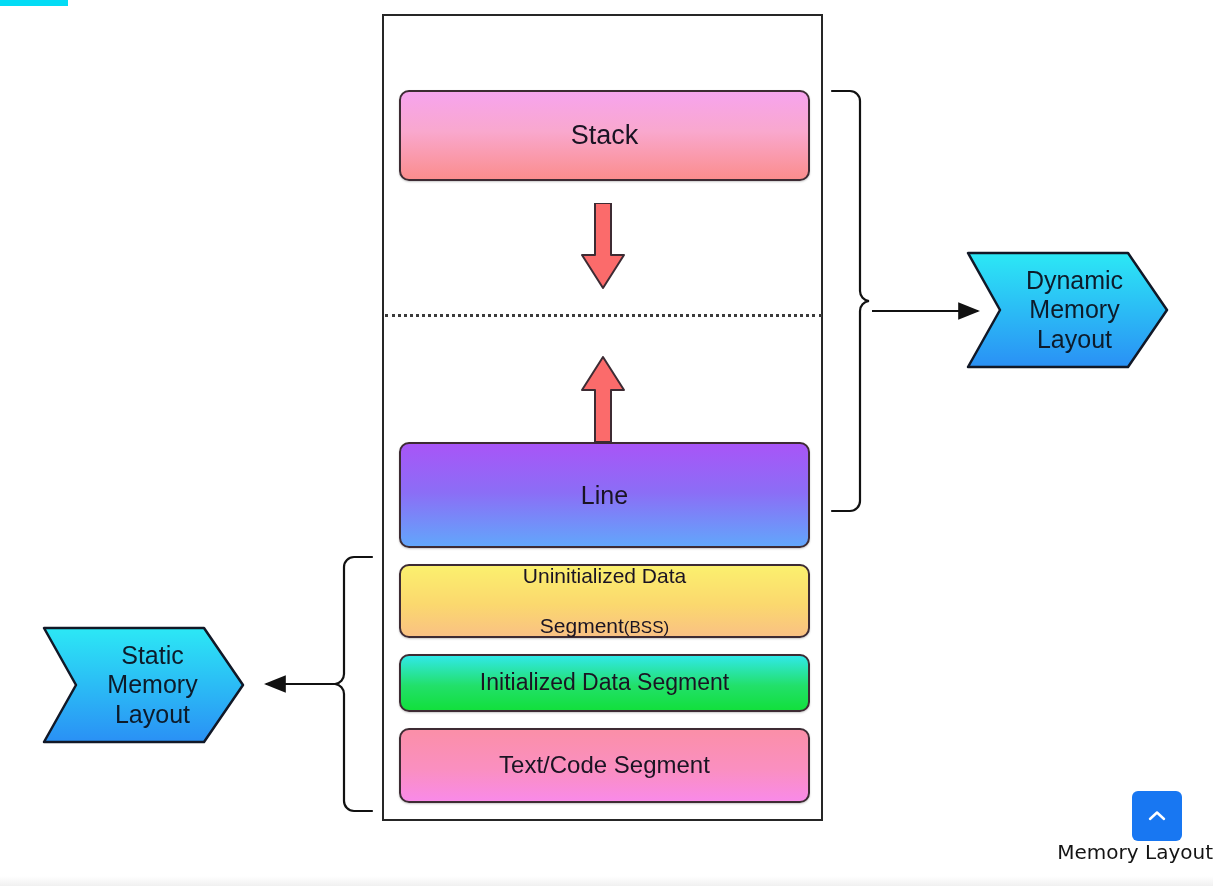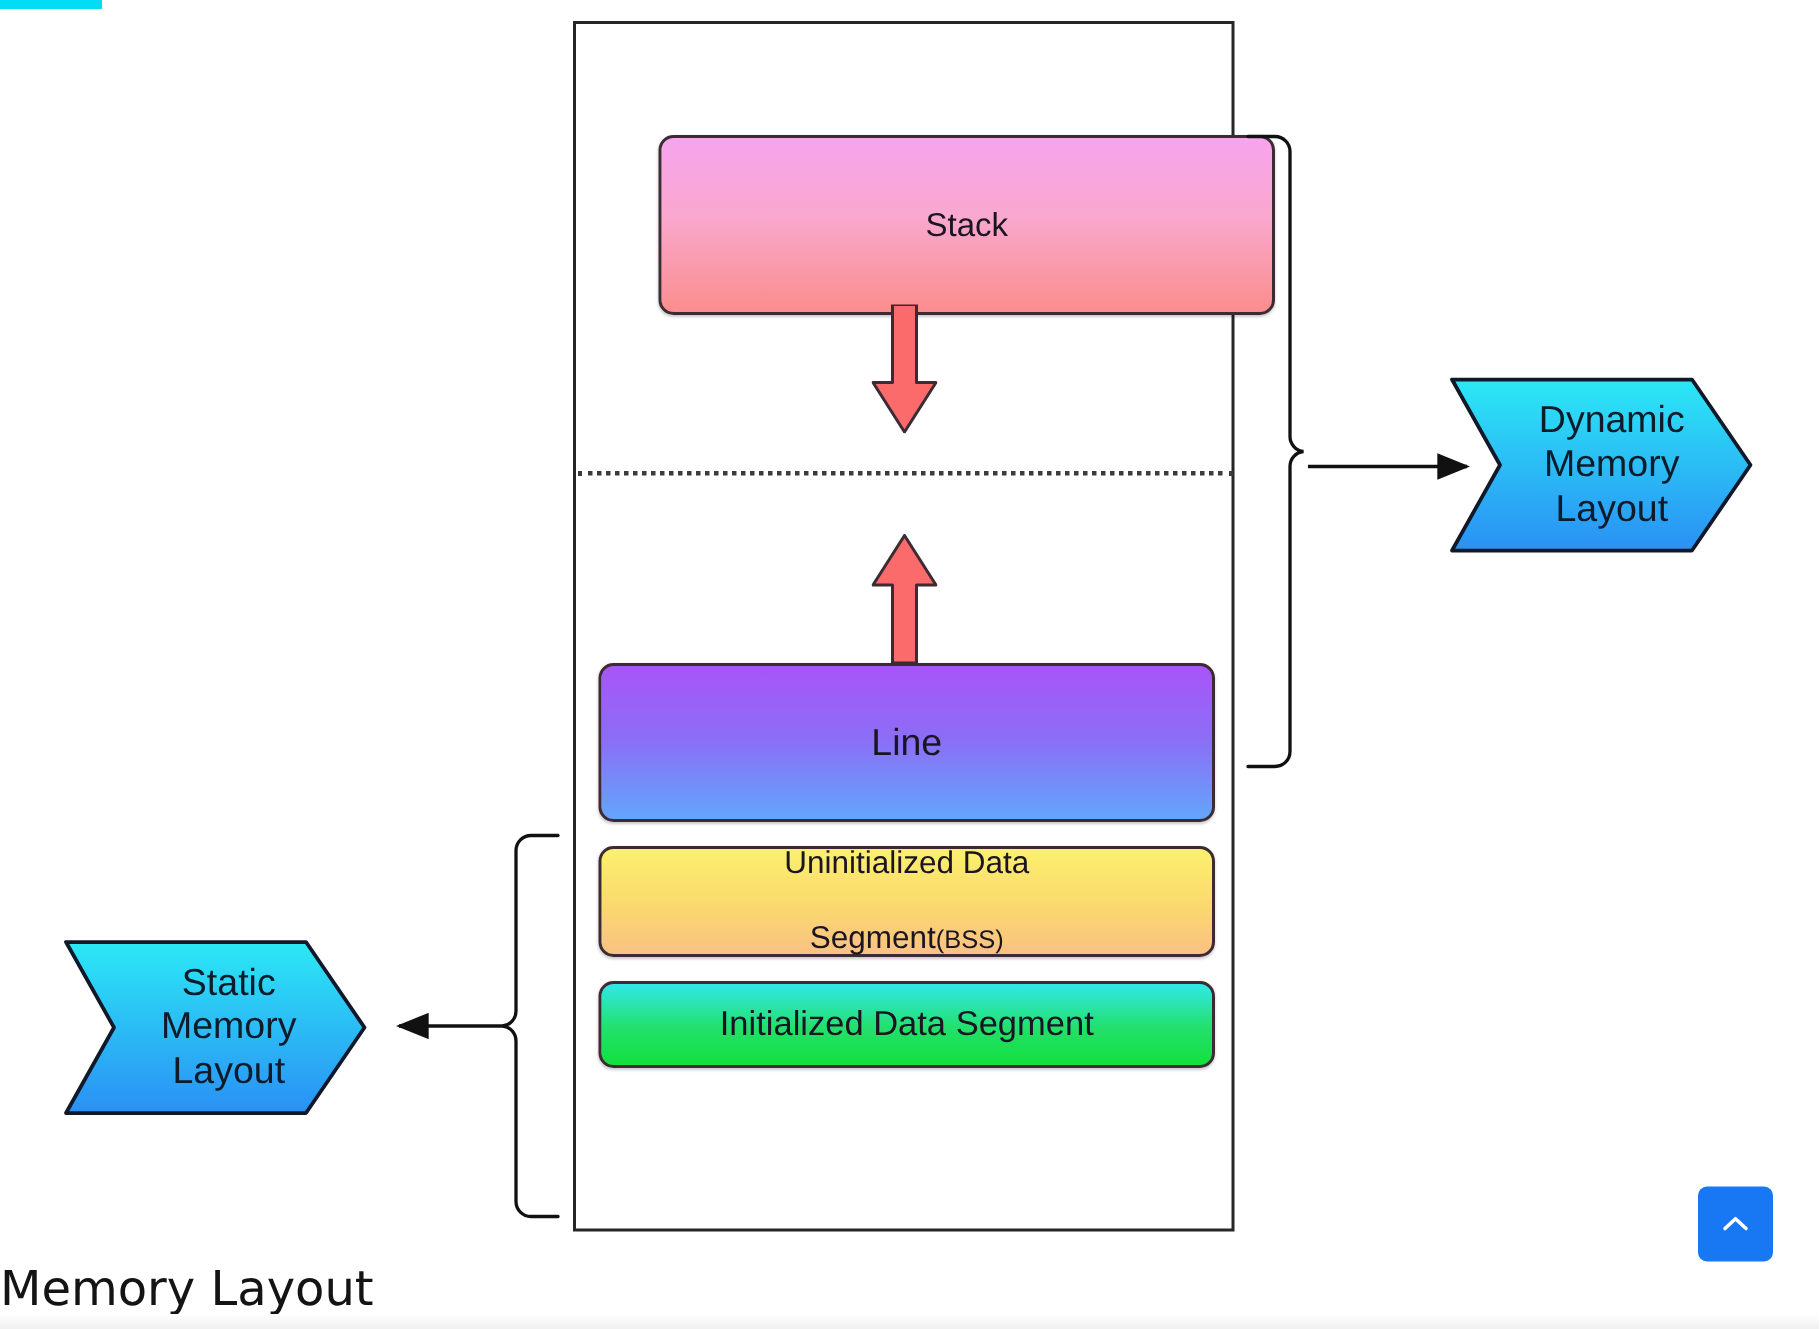--- a/index.html
+++ b/index.html
@@ -47,24 +47,23 @@
     line-height: 1.12;
     box-shadow: 0 1px 2px rgba(0,0,0,.22);
   }
 
   #seg-cmdline {
     top: 17px; height: 46px;
     font-size: 19px;
     background: linear-gradient(180deg, #f04b4b 0%, #fb6e6e 48%, #f99c9c 100%);
   }
   #seg-stack {
-    top: 74px; height: 120px;
-    font-size: 22px;
+    top: 74px; height: 91px;
+    font-size: 27px;
     background: linear-gradient(180deg, #f7a4ee 0%, #f9a8ce 45%, #fb8d8d 100%);
-    margin-left: 40px;
   }
   #seg-heap {
     top: 426px; height: 106px;
     font-size: 25px;
     background: linear-gradient(180deg, #a855f7 0%, #8b6ef6 48%, #62a6fb 100%);
   }
   #seg-bss {
     top: 548px; height: 74px;
     font-size: 21px;
     background: linear-gradient(180deg, #fbf06e 0%, #fbd86e 55%, #f9c183 100%);
@@ -115,23 +114,23 @@
     color: #1f1f1f;
     white-space: nowrap;
   }
   #label-higher-address { left: 156px; top: 22px; }
   #label-lower-address  { left: 836px; top: 783px; }
 
   #caption-memory-layout {
     position: absolute;
     left: 0; top: 840px;
     width: 1213px;
-    text-align: left;
+    text-align: right;
     font-family: "DejaVu Sans", sans-serif;
-    font-size: 32px;
+    font-size: 20px;
     color: #141414;
   }
 
   
   .callout {
     position: absolute;
     width: 215px;
     height: 130px;
   }
   .callout svg { display: block; width: 100%; height: 100%; overflow: visible; }
@@ -219,20 +218,23 @@
       <span>Uninitialized Data</span>
       <span>
         <span>Segment</span><span class="bss-abbr">(BSS)</span>
       </span>
     </div>
 
     <div class="seg" id="seg-initdata">
       <span>Initialized Data Segment</span>
     </div>
 
+    <div class="seg" id="seg-text">
+      <span>Text/Code Segment</span>
+    </div>
   </div>
 
   <svg id="overlay-svg" viewBox="0 0 1213 886">
     <defs>
       <marker id="arrowhead-right" markerWidth="10" markerHeight="8" refX="9" refY="4" orient="auto">
         <path d="M0,0 L10,4 L0,8 Z" fill="#111"></path>
       </marker>
       <marker id="arrowhead-left" markerWidth="10" markerHeight="8" refX="9" refY="4" orient="auto">
         <path d="M0,0 L10,4 L0,8 Z" fill="#111"></path>
       </marker>

